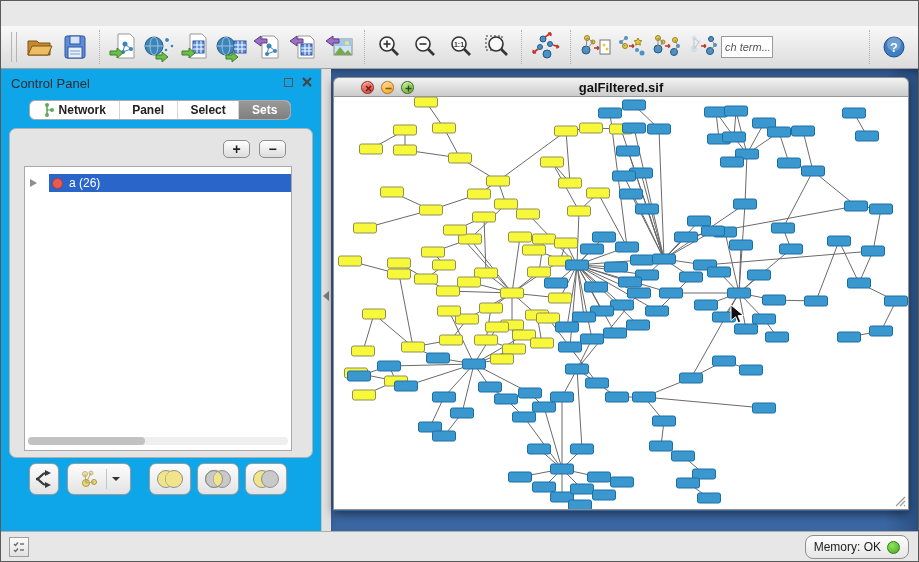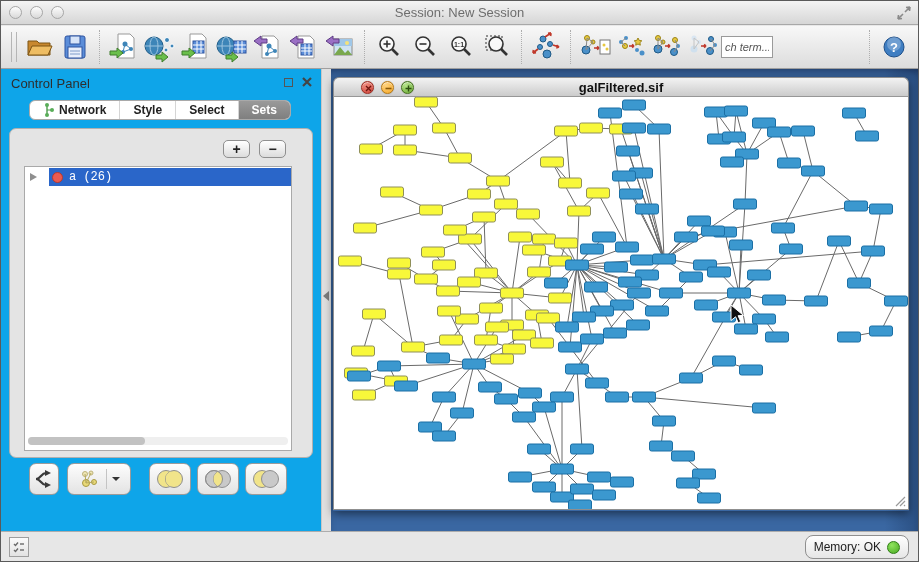--- a/index.html
+++ b/index.html
@@ -108,30 +108,20 @@
     border:1px solid #8f8f8f; border-radius:8px; background:linear-gradient(180deg,#fefefe,#e6e6e6);
     display:flex; align-items:center; gap:6px; font-size:12px; color:#222; }
   #memory-dot { width:13px; height:13px; border-radius:50%;
     background:radial-gradient(circle at 35% 30%,#8fe45e,#4aaa22); border:1px solid #2e7d14; }
 </style>
 </head>
 <body>
 
 <div id="app">
 
-  <div id="titlebar">
-    <div class="traffic-hollow"></div>
-    <div class="traffic-hollow"></div>
-    <div class="traffic-hollow"></div>
-    <div id="win-title">Session: New Session</div>
-    <svg id="fullscreen-btn" viewBox="0 0 16 16">
-      <path d="M9 7 L14 2 M14 2 l-4 0.5 M14 2 l-0.5 4" stroke="#8a8a8a" stroke-width="1.6" fill="none"></path>
-      <path d="M7 9 L2 14 M2 14 l4 -0.5 M2 14 l0.5 -4" stroke="#8a8a8a" stroke-width="1.6" fill="none"></path>
-    </svg>
-  </div>
 
   <div id="toolbar">
     <div class="tb-grip"></div>
 
     <div class="tbtn">
       <svg width="30" height="30" viewBox="0 0 30 30">
         <path d="M4 9 h9 l2 2 h11 v12 H4 z" fill="#c8882f" stroke="#7d5414"></path>
         <path d="M4 23 l4 -9 h20 l-4 9 z" fill="#eebd63" stroke="#7d5414"></path>
       </svg>
     </div>
@@ -348,37 +338,37 @@
         <svg width="12" height="14" viewBox="0 0 12 14">
           <line x1="4" y1="2" x2="4" y2="12" stroke="#4b9b4b" stroke-width="1.4"></line>
           <line x1="4" y1="7" x2="9" y2="7" stroke="#4b9b4b" stroke-width="1.2"></line>
           <circle cx="4" cy="2" r="2" fill="#58ad58"></circle>
             <circle cx="4" cy="12" r="2" fill="#58ad58"></circle>
             <circle cx="9" cy="7" r="2" fill="#58ad58"></circle>
         </svg>
         <span>Network</span>
       </div>
       <div class="tab">
-        <span>Style</span>
+        <span>Panel</span>
       </div>
       <div class="tab">
         <span>Select</span>
       </div>
       <div class="tab active">
         <span>Sets</span>
       </div>
     </div>
 
     <div id="sets-panel">
       <div id="add-set-btn" class="mini-btn">+</div>
       <div id="remove-set-btn" class="mini-btn">−</div>
 
       <div id="set-list">
 
-        <div class="set-row" style="margin-top: 1px; font-family: Liberation Mono, monospace;">
+        <div class="set-row" style="margin-top: 7px;">
             <div class="row-triangle"></div>
             <div class="row-sel">
               <div class="row-dot"></div>
               <span class="row-label">a (26)</span>
             </div>
           </div>
           <div id="list-hscroll">
           <div id="list-hscroll-thumb"></div>
         </div>
       </div>

